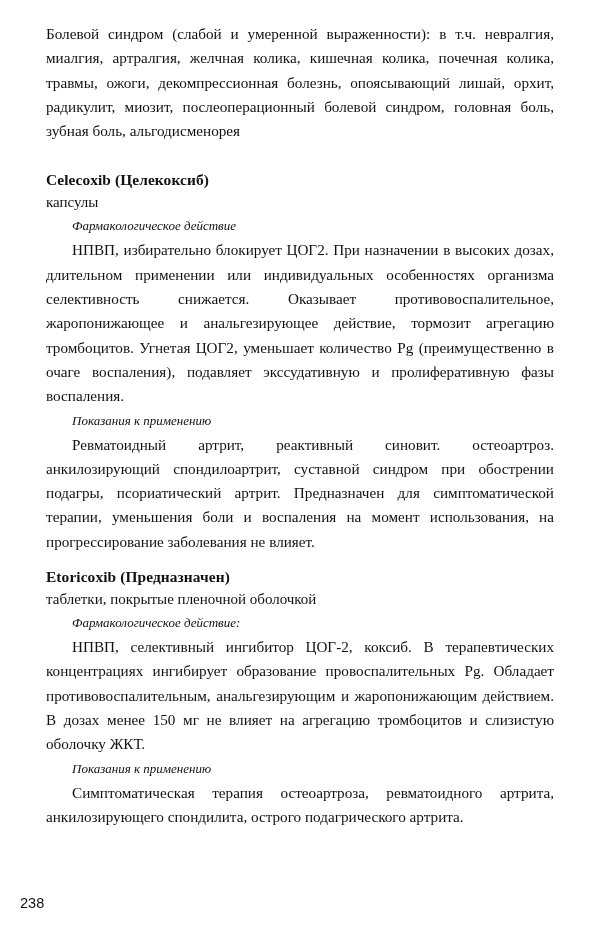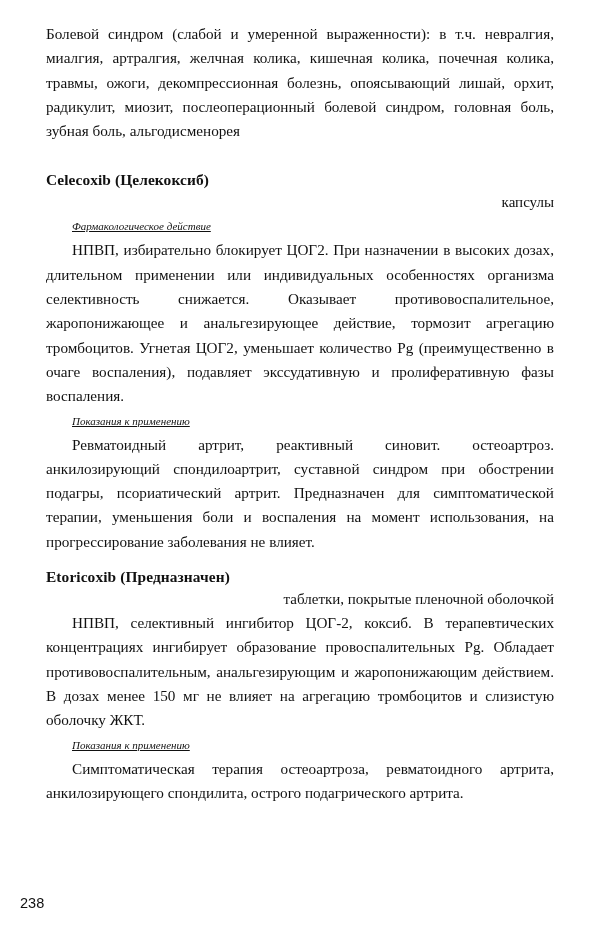--- a/index.html
+++ b/index.html
@@ -42,32 +42,31 @@
   .para-gap-m { margin-top: 10px; }
 
   .drug-heading {
     font-weight: bold;
     font-size: 15.4px;
     line-height: 22px;
     margin: 0;
     letter-spacing: 0.1px;
   }
   .form-line {
-    text-align: right;
+    text-align: left;
     font-size: 15px;
     line-height: 23px;
     margin: 0;
   }
   .section-title {
     font-style: italic;
-    font-size: 11px;
+    font-size: 13px;
     line-height: 24px;
     margin: 0;
     text-indent: 26px;
-    text-decoration: underline;
   }
   .spacer-top-1 { height: 26px; }
   .spacer-top-2 { height: 12px; }
 
   .page-number {
     position: absolute;
     left: 20px;
     bottom: 34px;
     font-size: 14.5px;
     color: #111;
@@ -91,20 +90,21 @@
     <p class="indent">НПВП, избирательно блокирует ЦОГ2. При назначении в высоких дозах, длительном применении или индивидуальных особенностях организма селективность снижается. Оказывает противовоспалительное, жаропонижающее и анальгезирующее действие, тормозит агрегацию тромбоцитов. Угнетая ЦОГ2, уменьшает количество Pg (преимущественно в очаге воспаления), подавляет экссудативную и пролиферативную фазы воспаления.</p>
 
     <p class="section-title para-gap-m">Показания к применению</p>
     <p class="indent">Ревматоидный артрит, реактивный синовит. остеоартроз. анкилозирующий спондилоартрит, суставной синдром при обострении подагры, псориатический артрит. Предназначен для симптоматической терапии, уменьшения боли и воспаления на момент использования, на прогрессирование заболевания не влияет.</p>
 
     <div class="spacer-top-2"></div>
 
     <h2 class="drug-heading">Etoricoxib (Предназначен)</h2>
     <p class="form-line">таблетки, покрытые пленочной оболочкой</p>
 
+    <p class="section-title para-gap-m">Фармакологическое действие:</p>
     <p class="indent">НПВП, селективный ингибитор ЦОГ-2, коксиб. В терапевтических концентрациях ингибирует образование провоспалительных Pg. Обладает противовоспалительным, анальгезирующим и жаропонижающим действием. В дозах менее 150 мг не влияет на агрегацию тромбоцитов и слизистую оболочку ЖКТ.</p>
 
     <p class="section-title para-gap-m">Показания к применению</p>
     <p class="indent">Симптоматическая терапия остеоартроза, ревматоидного артрита, анкилозирующего спондилита, острого подагрического артрита.</p>
 
   </div>
 
   <div class="page-number">238</div>
 </div>
 

